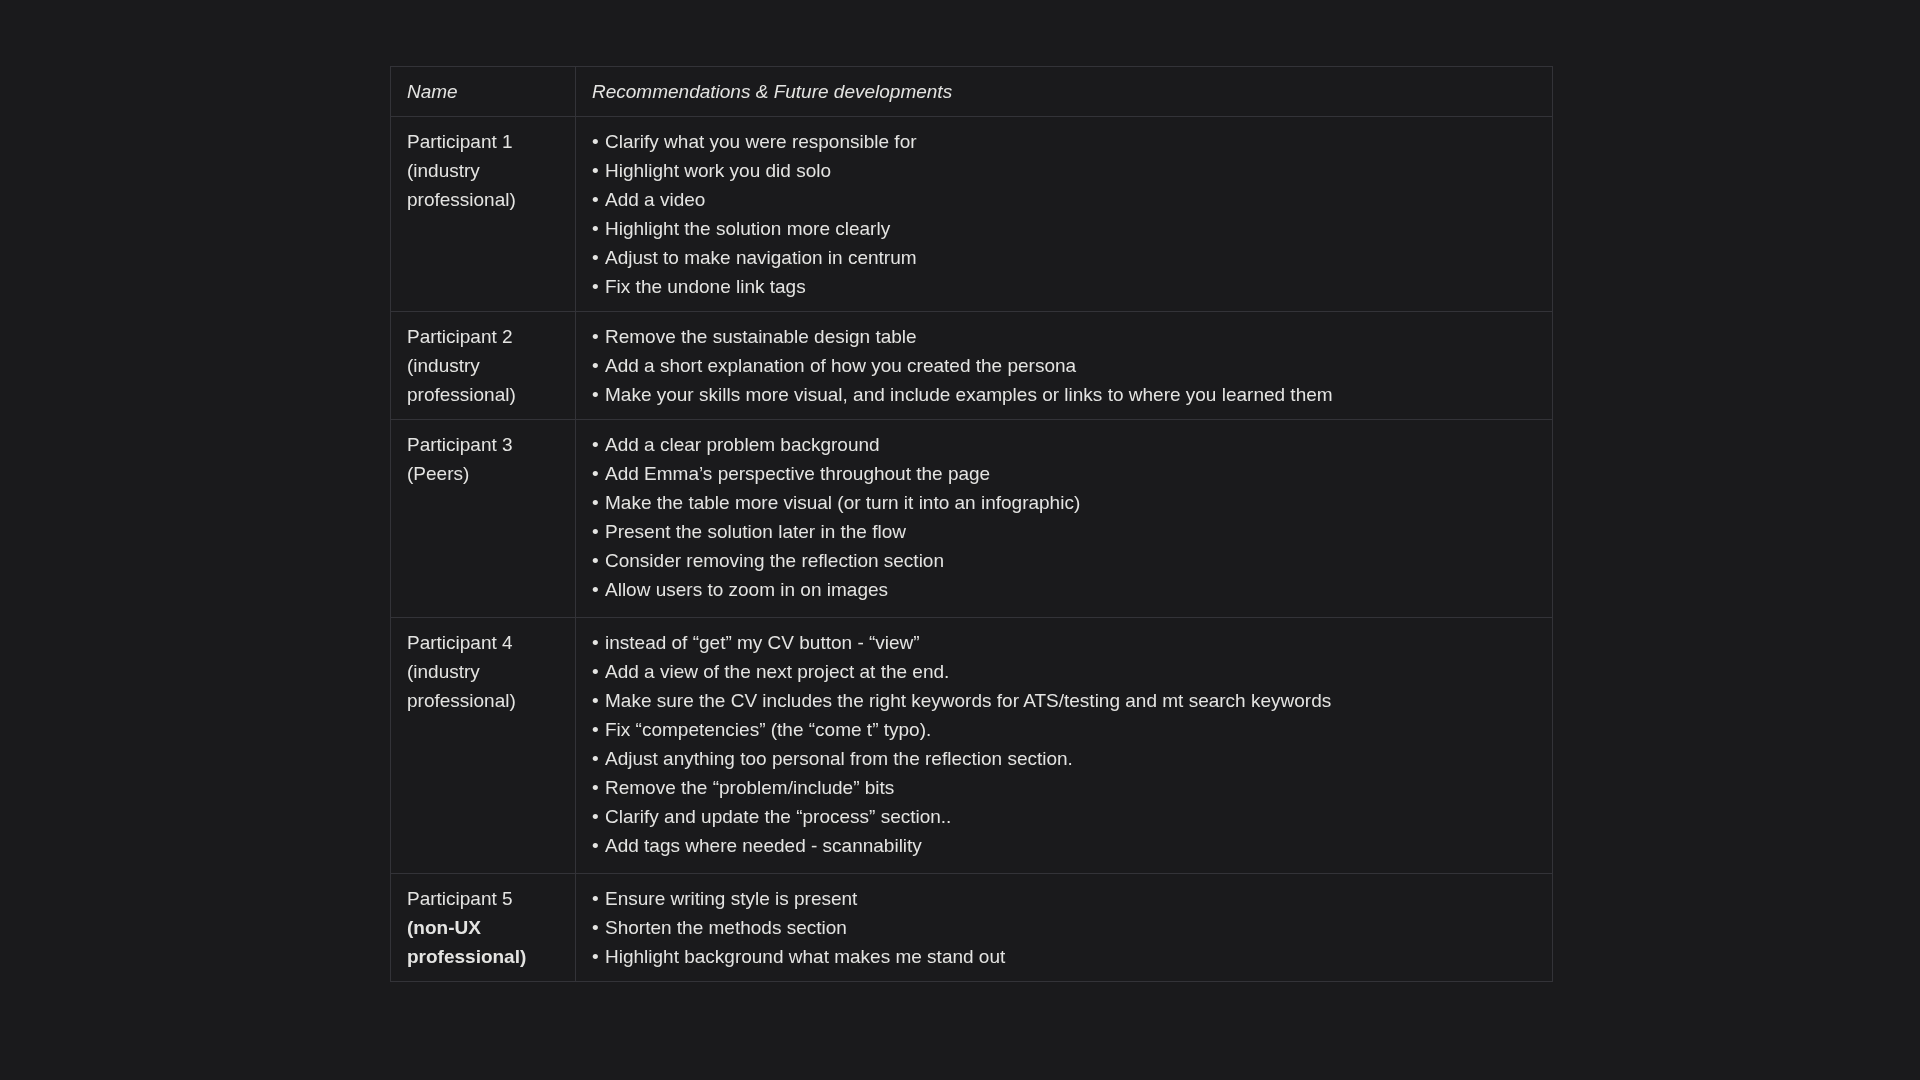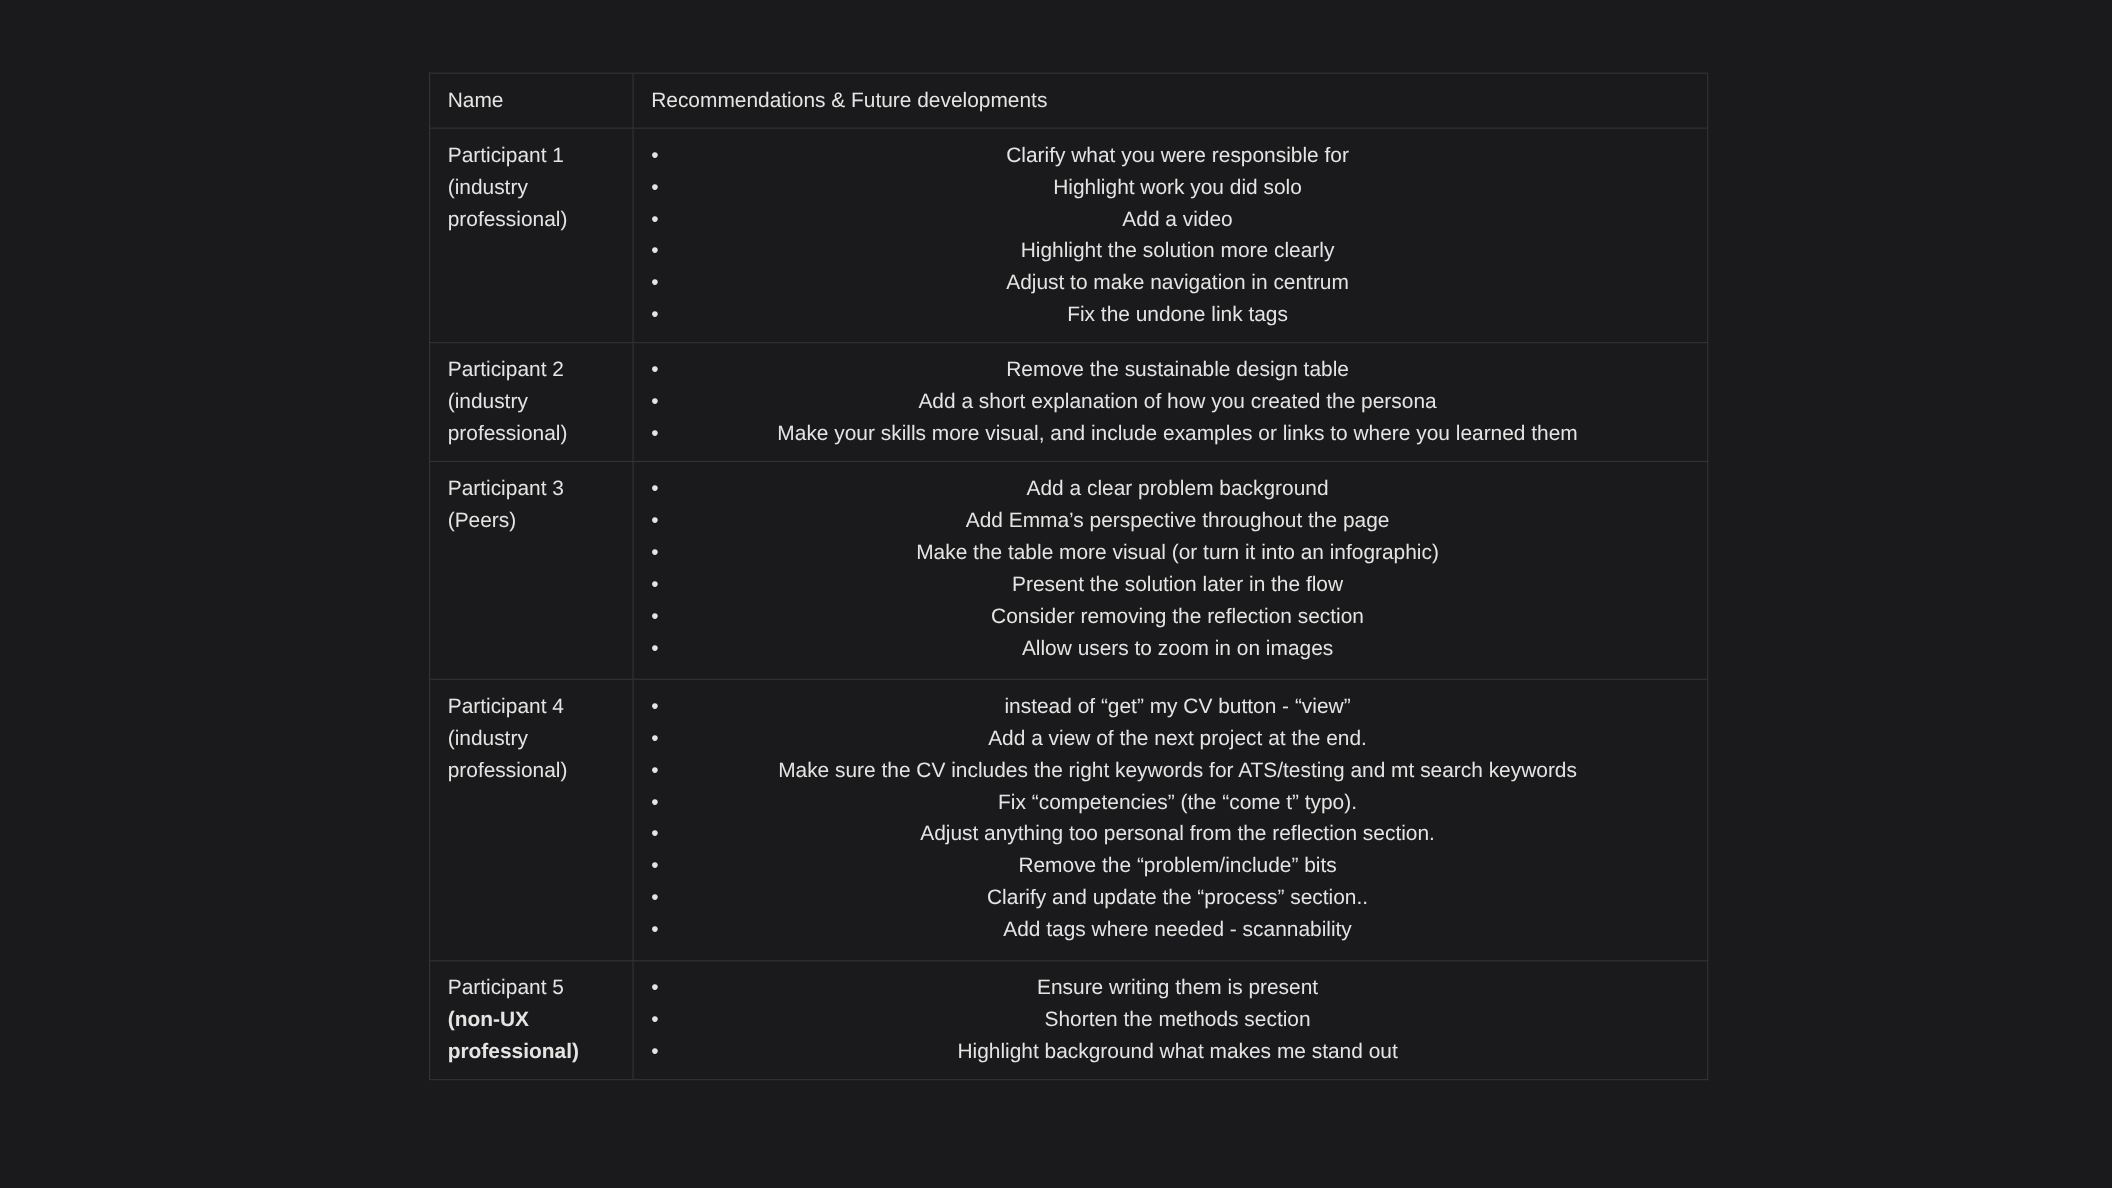--- a/index.html
+++ b/index.html
@@ -29,40 +29,39 @@
   .cell {
     border-right: 1px solid var(--border, #333338);
     border-bottom: 1px solid var(--border, #333338);
     box-sizing: border-box;
     padding: 10px 16px;
     font-size: 19px;
     line-height: 29px;
     font-weight: 400;
     vertical-align: top;
   }
-  .head { min-height: 50px; }
+  .head { min-height: 50px; font-style: italic; }
   .rh-1 { min-height: 195px; }
   .rh-2 { min-height: 108px; }
   .rh-3 { min-height: 198px; }
   .rh-4 { min-height: 256px; }
   .rh-5 { min-height: 108px; }
   .li {
     display: flex;
     align-items: flex-start;
   }
   .dot {
     flex: 0 0 auto;
     width: 13px;
   }
   .dot::before {
     content: "\2022";
   }
   .li-text {
     flex: 1 1 auto;
-    text-align: center;
   }
   .bold {
     font-weight: 700;
     text-align: right;
   }
 </style>
 </head>
 <body>
 
 <div class="fb-table">
@@ -186,21 +185,21 @@
     </div>
   </div>
 
   <div class="cell rh-5">
     <span>Participant 5</span>
     <span class="bold">(non-UX professional)</span>
   </div>
   <div class="cell rh-5">
     <div class="li">
       <span class="dot"></span>
-      <span class="li-text">Ensure writing them is present</span>
+      <span class="li-text">Ensure writing style is present</span>
     </div>
     <div class="li">
       <span class="dot"></span>
       <span class="li-text">Shorten the methods section</span>
     </div>
     <div class="li">
       <span class="dot"></span>
       <span class="li-text">Highlight background what makes me stand out</span>
     </div>
   </div>

